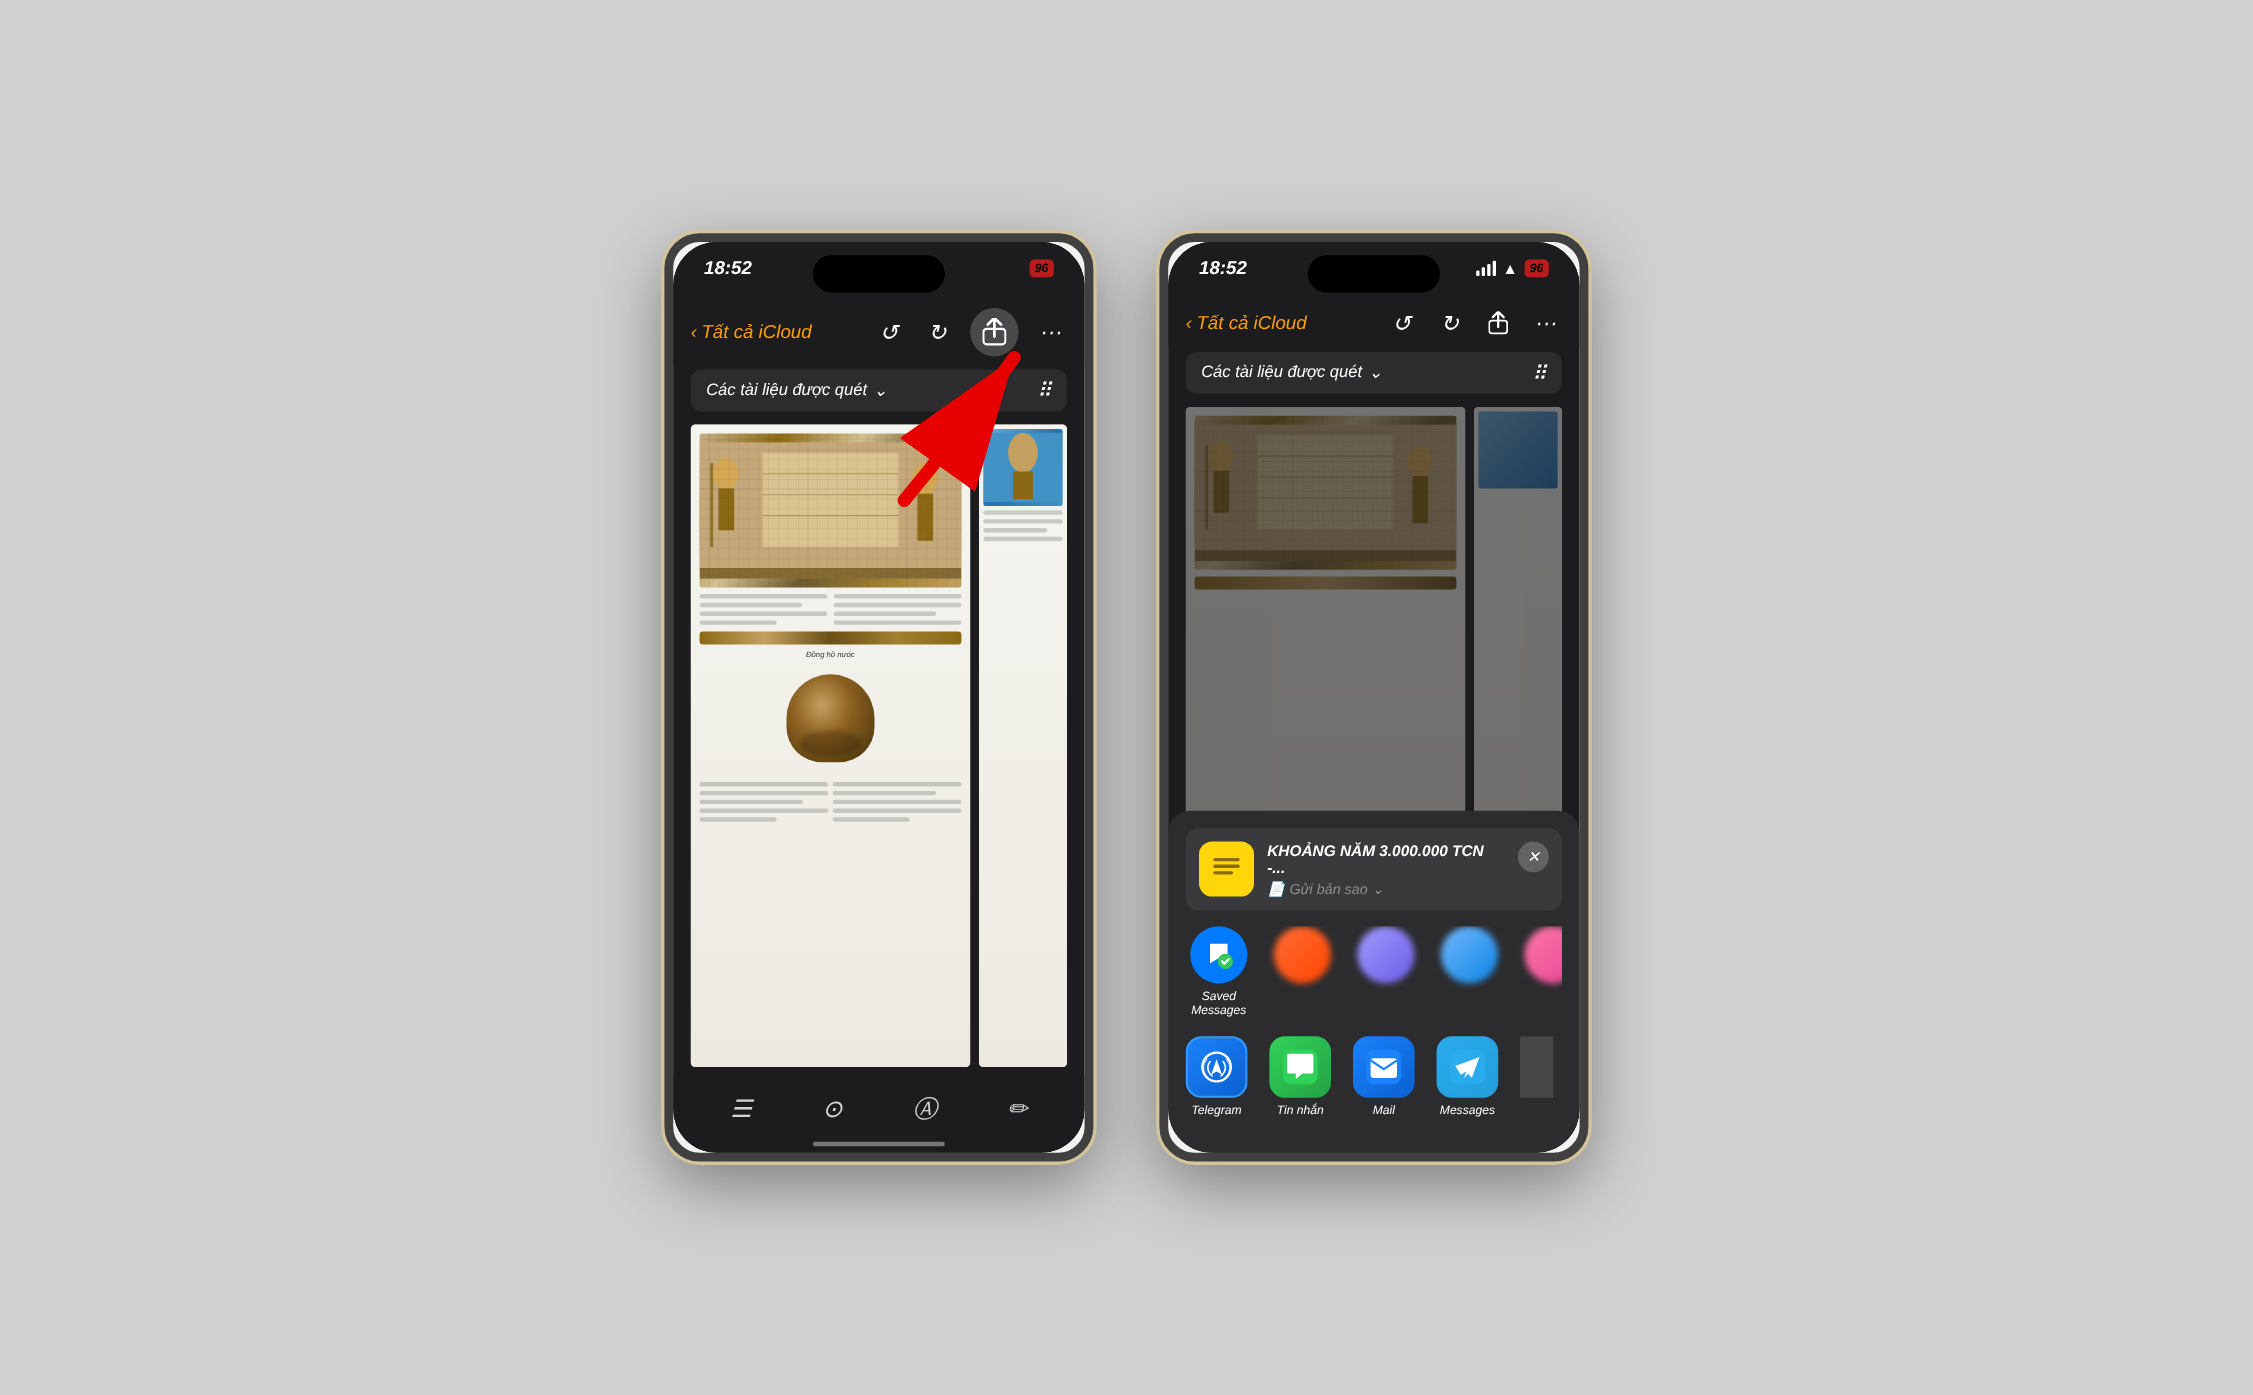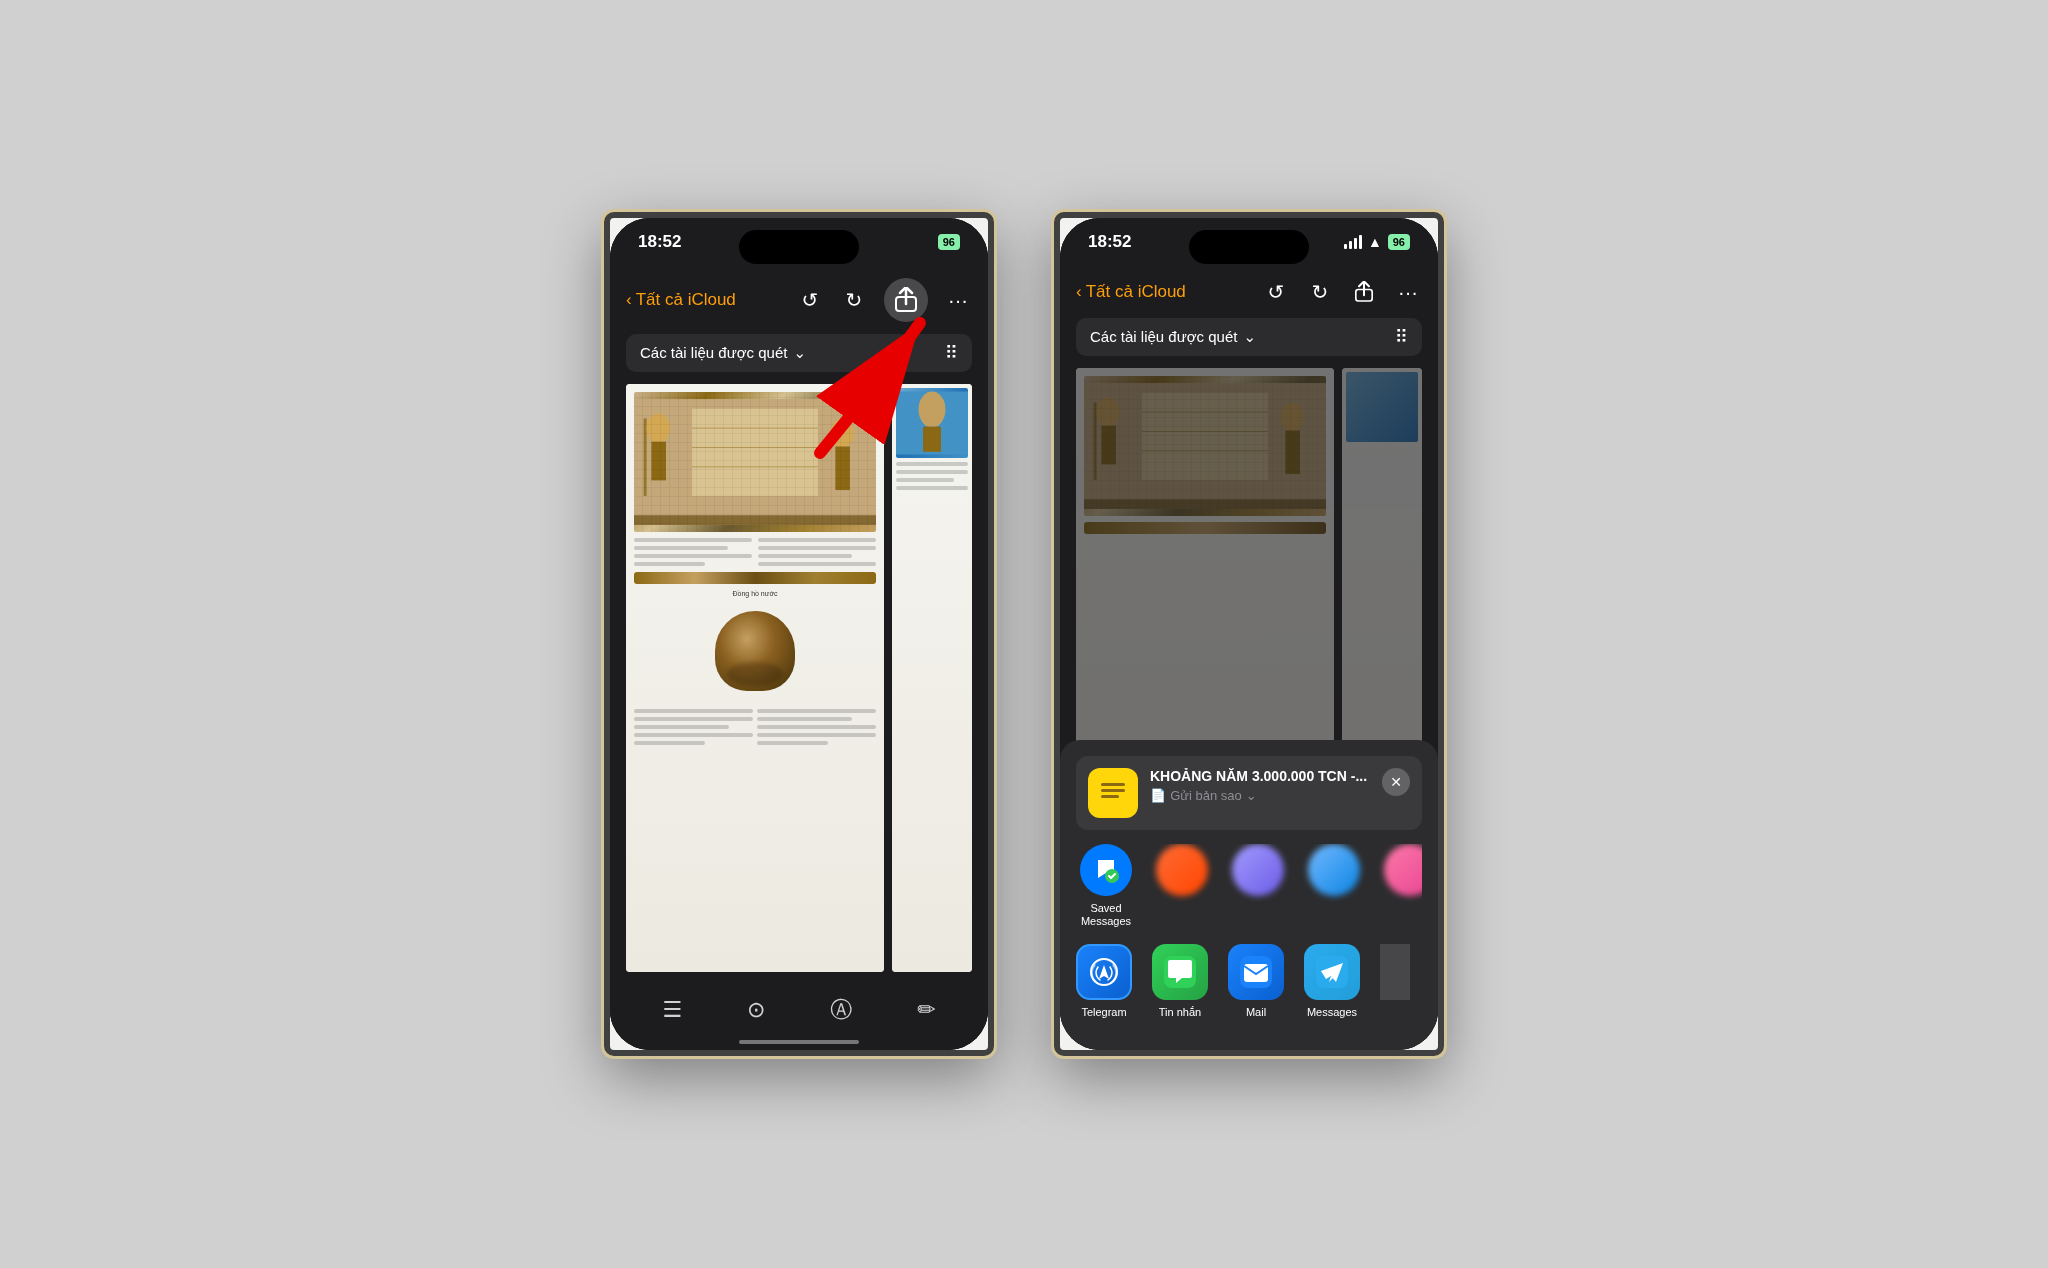--- a/index.html
+++ b/index.html
@@ -13,25 +13,26 @@
       gap: 60px;
       font-family: -apple-system, 'SF Pro Display', 'Helvetica Neue', sans-serif;
       overflow: hidden;
     }
 
     
     .phone {
       width: 390px;
       height: 844px;
       background: #f2f2f0;
-      border-radius: 10px;
-      border: 6px solid #404040;
+      border-radius: 32px;
+      border: 8px solid #404040;
       position: relative;
       overflow: hidden;
       box-shadow: 0 0 0 3px #d4c49a, 0 20px 60px rgba(0,0,0,0.4);
+      font-style: italic;
     }
 
     .phone-inner {
       width: 100%;
       height: 100%;
       background: #000;
       border-radius: 40px;
       overflow: hidden;
       position: relative;
     }
@@ -71,21 +72,21 @@
     }
 
     .status-icons {
       display: flex;
       align-items: center;
       gap: 6px;
       margin-top: 2px;
     }
 
     .battery-badge {
-      background: #86efac;
+      background: #b91c1c;
       color: #000;
       font-size: 11px;
       font-weight: 700;
       padding: 2px 5px;
       border-radius: 4px;
     }
 
     
     .phone-content {
       position: absolute;

